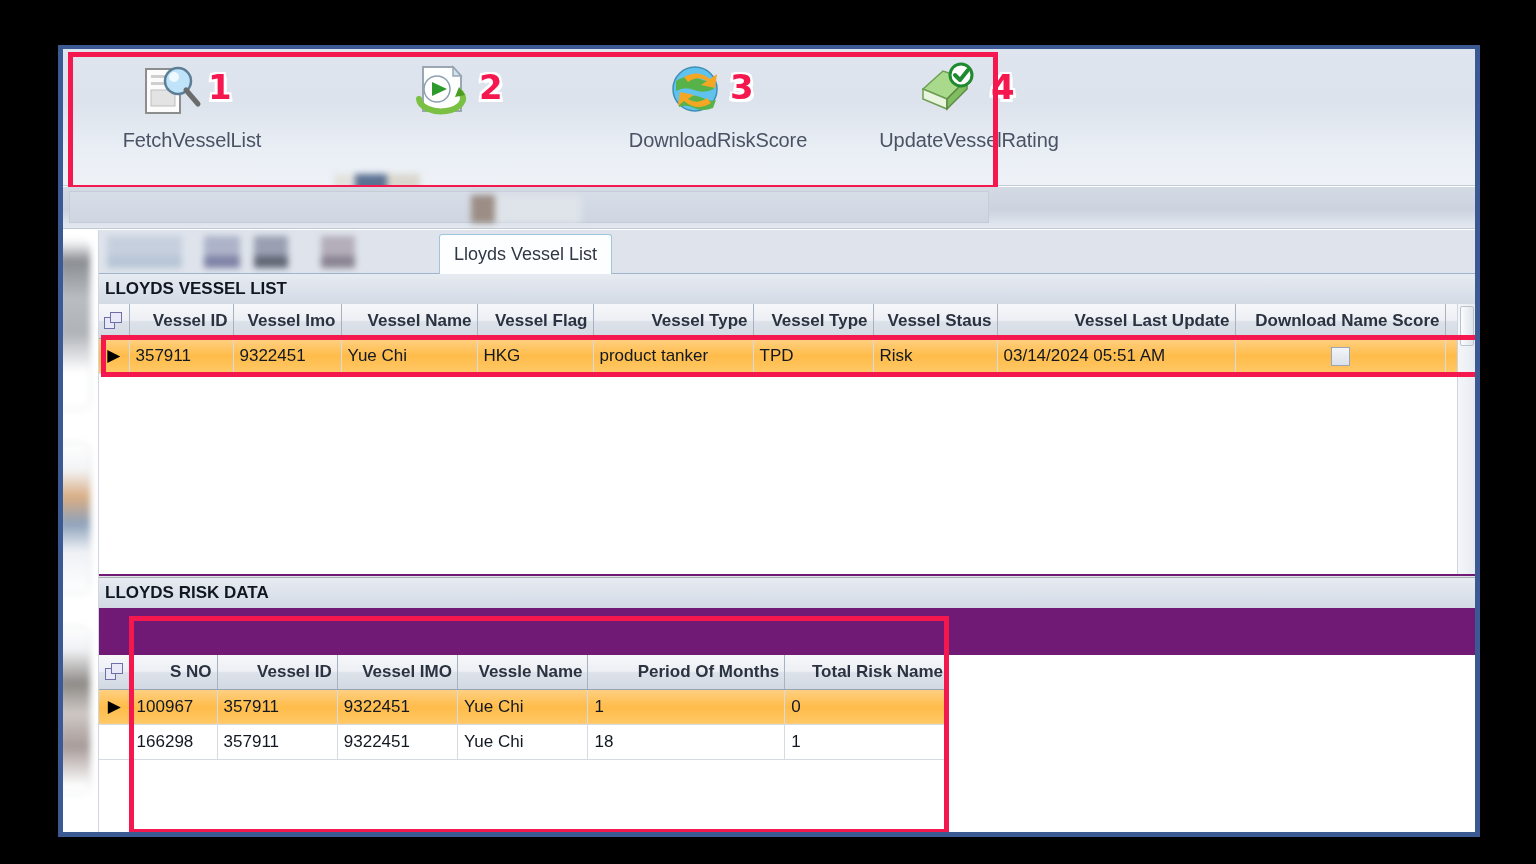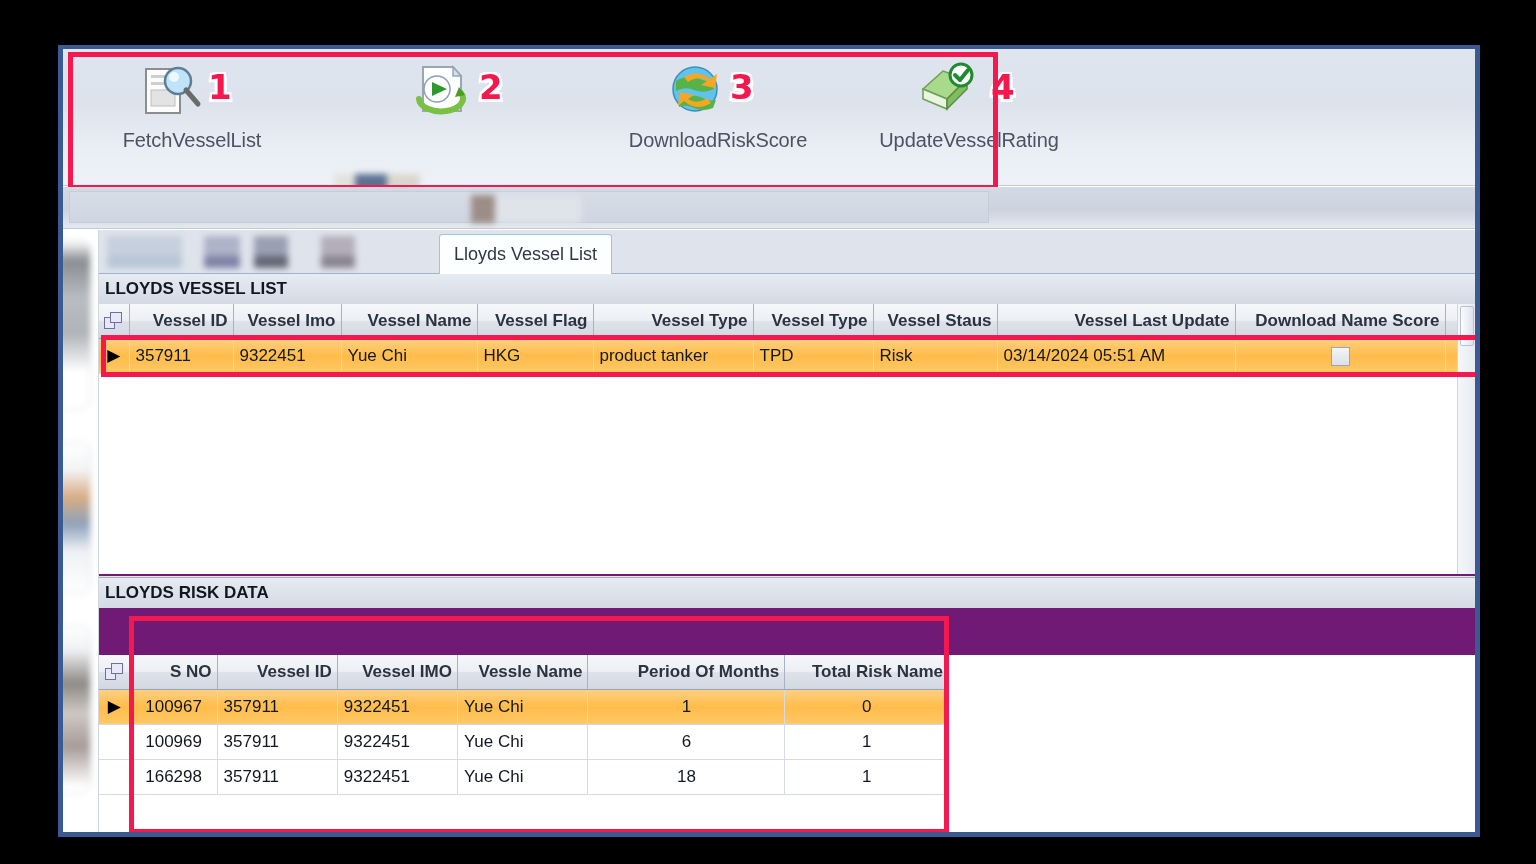--- a/index.html
+++ b/index.html
@@ -178,21 +178,21 @@
     text-align: center;
     padding: 0;
   }
   .sel-arrow { font-size: 17px; color:#000; line-height: 1; }
   tr.sel td {
     background: linear-gradient(to bottom,#fec濃 0%,#ffd27f 0%,#ffbe4f 55%,#ffd070 100%);
   }
   tr.sel td { background: linear-gradient(to bottom,#ffd083 0%,#ffbc4a 52%,#ffc866 100%); }
   tr.alt td { background: #e3f2fb; }
   tr.plain td { background: #ffffff; }
-  .num { text-align: center; }
+  .num { text-align: left; }
   .ctr { text-align: center; }
 
   .grid-corner-icon {
     display: inline-block;
     width: 20px; height: 18px;
     position: relative;
     vertical-align: middle;
   }
   .gci-a, .gci-b {
     position: absolute;
@@ -452,29 +452,20 @@
             </td>
             <td class="num">100967</td>
             <td>357911</td>
             <td>9322451</td>
             <td>Yue Chi</td>
             <td class="num">1</td>
             <td class="num">0</td>
           </tr>
           <tr class="plain">
             <td class="rowhdr"></td>
-            <td class="num">100969</td>
-            <td>357911</td>
-            <td>9322451</td>
-            <td>Yue Chi</td>
-            <td class="num">6</td>
-            <td class="num">1</td>
-          </tr>
-          <tr class="plain">
-            <td class="rowhdr"></td>
             <td class="num">166298</td>
             <td>357911</td>
             <td>9322451</td>
             <td>Yue Chi</td>
             <td class="num">18</td>
             <td class="num">1</td>
           </tr>
         </tbody>
       </table>
     </div>

